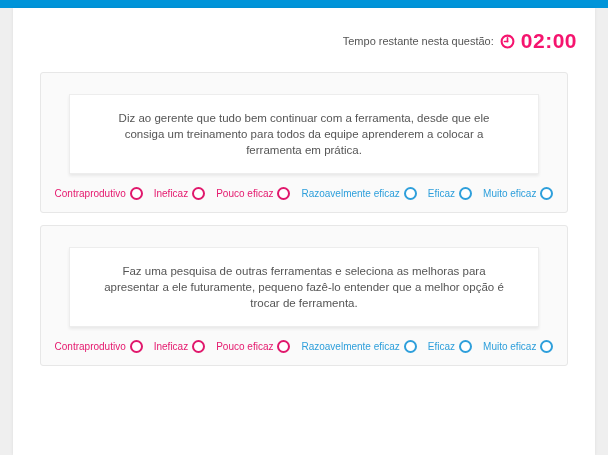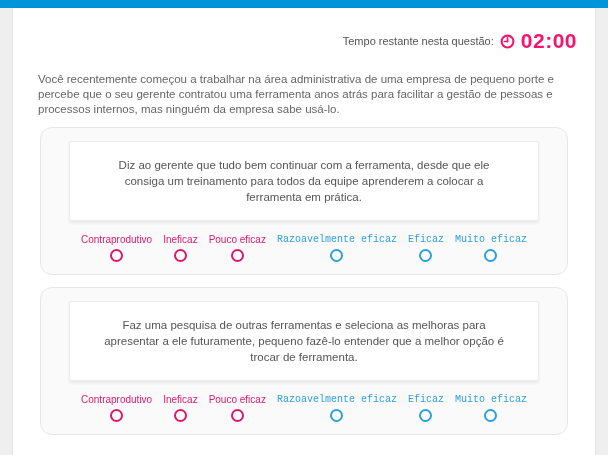--- a/index.html
+++ b/index.html
@@ -19,38 +19,38 @@
     display:flex; justify-content:flex-end; align-items:center;
     gap:6px; padding:24px 18px 0 0; height:18px;
   }
   .timer-label { font-size:11px; color:#555; }
   .clock-icon { width:15px; height:15px; display:block; }
   .timer-value { font-size:21px; font-weight:bold; color:#F5146E; letter-spacing:0.5px; }
   .question { margin:22px 25px 0 25px; font-size:11.5px; line-height:15px; color:#666; }
   .question p { margin:0 0 6px 0; }
   .card {
     margin:10px 27px 12px 27px;
-    background:#fafafa; border:1px solid #e7e7e7; border-radius:12px;
-    padding:13px 28px 12px 28px;
+    background:#fafafa; border:1px solid #e7e7e7; border-radius:3px;
+    padding:21px 28px 12px 28px;
   }
   .card:first-of-type { margin-top:8px; }
   .answer-text {
     background:#ffffff; border:1px solid #ededed;
     box-shadow:0 2px 3px rgba(0,0,0,0.07);
     padding:15px 28px; text-align:center;
     font-size:11.5px; line-height:16px; color:#555;
   }
   .options-row {
     margin-top:13px; display:flex; justify-content:center;
     align-items:flex-start; gap:11px;
   }
-  .option { display:flex; flex-direction:column; align-items:center; gap:4px; }
+  .option { display:flex; flex-direction:row; align-items:center; gap:4px; }
   .option-label { font-size:10px; white-space:nowrap; }
   .option.pink .option-label { color:#E5196E; }
-  .option.blue .option-label { color:#2E9FDB;font-family:Liberation Mono, monospace; }
+  .option.blue .option-label { color:#2E9FDB; }
   .radio {
     width:9px; height:9px; border-radius:50%;
     background:#ffffff; cursor:pointer;
   }
   .option.pink .radio { border:2.5px solid #E0186C; }
   .option.blue .radio { border:2.5px solid #2E9FDB; }
 </style>
 </head>
 <body>
 
@@ -62,21 +62,20 @@
     <span class="timer-label">Tempo restante nesta questão:</span>
     <svg class="clock-icon" viewBox="0 0 16 16">
       <circle cx="8" cy="8" r="6.3" fill="none" stroke="#F5146E" stroke-width="2.2"></circle>
       <line x1="8" y1="8" x2="8" y2="4.2" stroke="#F5146E" stroke-width="1.8" stroke-linecap="round"></line>
       <line x1="8" y1="8" x2="4.8" y2="8" stroke="#F5146E" stroke-width="1.8" stroke-linecap="round"></line>
     </svg>
     <span class="timer-value">02:00</span>
   </div>
 
   <div class="question">
-    <p>Você recentemente começou a trabalhar na área administrativa de uma empresa de pequeno porte e percebe que o seu gerente contratou uma ferramenta anos atrás para facilitar a gestão de pessoas e processos internos, mas ninguém da empresa sabe usá-lo.</p>
   </div>
 
   <div class="card">
     <div class="answer-text">Diz ao gerente que tudo bem continuar com a ferramenta, desde que ele consiga um treinamento para todos da equipe aprenderem a colocar a ferramenta em prática.</div>
     <div class="options-row">
       <div class="option pink">
         <span class="option-label">Contraprodutivo</span>
         <span class="radio"></span>
       </div>
       <div class="option pink">

